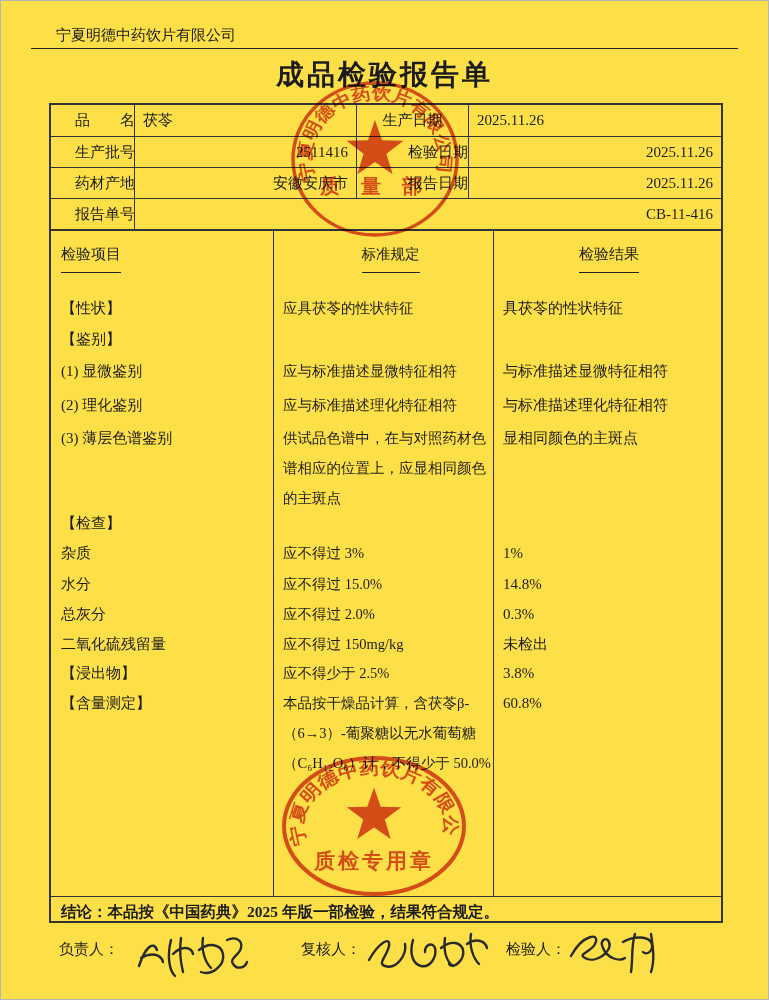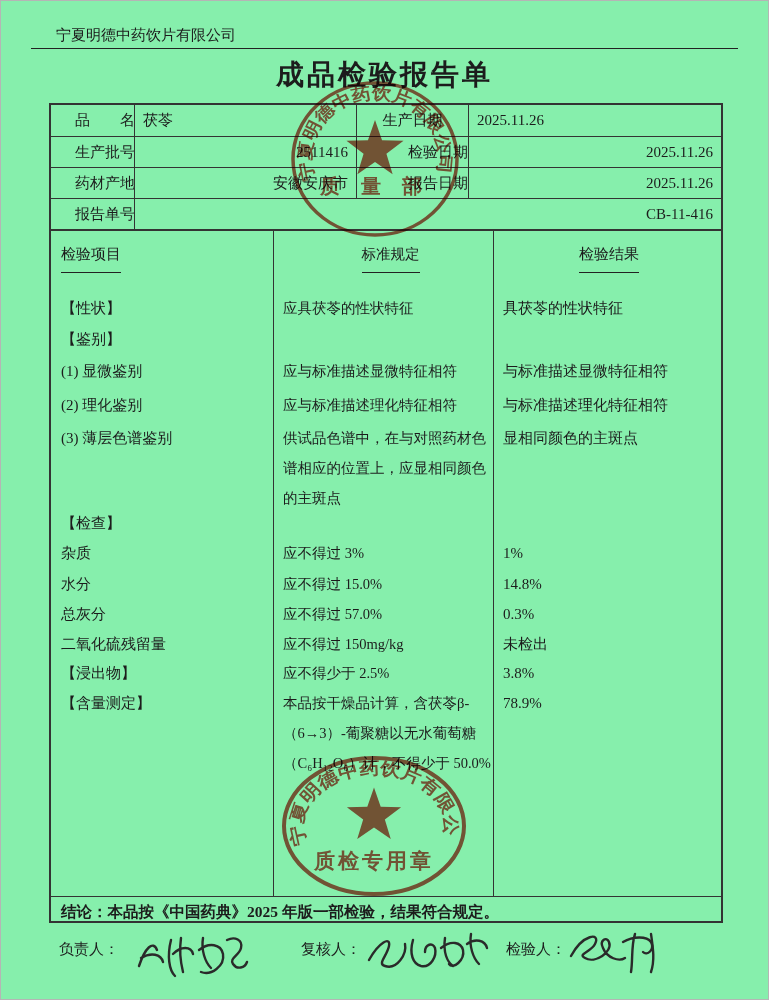--- a/index.html
+++ b/index.html
@@ -1,19 +1,19 @@
 <!DOCTYPE html>
 <html><head>
 <meta charset="utf-8">
 <style>
   * { margin:0; padding:0; box-sizing:border-box; }
   html,body { background:#fff; }
   body { width:769px; height:1000px; overflow:hidden;
          font-family:"Liberation Serif","DejaVu Serif",serif; color:#1c1c1c; }
-  .page { position:relative; width:769px; height:1000px; background:#86efac;
+  .page { position:relative; width:769px; height:1000px; background:#fde047;
           border:1px solid #b5b5b5; }
 
   
   .hdr { position:absolute; left:30px; right:30px; top:22px; height:26px;
          border-bottom:1.5px solid #222; font-size:15px; }
   .hdr .co { position:absolute; left:25px; top:3px; }
   .hdr .code { position:absolute; right:0; top:3px; letter-spacing:.5px; }
 
   .title { position:absolute; left:0; right:0; top:55px; text-align:center;
            font-size:28px; font-weight:bold; letter-spacing:3px; }
@@ -130,37 +130,37 @@
       <span class="c2">应不得过 3%</span>
       <span class="c3">1%</span>
     </div>
     <div class="trow" style="top:338px">
       <span class="c1">水分</span>
       <span class="c2">应不得过 15.0%</span>
       <span class="c3">14.8%</span>
     </div>
     <div class="trow" style="top:368px">
       <span class="c1">总灰分</span>
-      <span class="c2">应不得过 57.0%</span>
+      <span class="c2">应不得过 2.0%</span>
       <span class="c3">0.3%</span>
     </div>
     <div class="trow" style="top:398px">
       <span class="c1">二氧化硫残留量</span>
       <span class="c2">应不得过 150mg/kg</span>
       <span class="c3">未检出</span>
     </div>
     <div class="trow" style="top:427px">
       <span class="c1">【浸出物】</span>
       <span class="c2">应不得少于 2.5%</span>
       <span class="c3">3.8%</span>
     </div>
     <div class="trow" style="top:457px">
       <span class="c1">【含量测定】</span>
       <span class="c2">本品按干燥品计算，含茯苓β-（6→3）-葡聚糖以无水葡萄糖（C₆H₁₂O₆）计，不得少于 50.0%</span>
-      <span class="c3">78.9%</span>
+      <span class="c3">60.8%</span>
     </div>
 
     <div class="concl">
       <span>结论：</span><span>本品按《中国药典》2025 年版一部检验，结果符合规定。</span>
     </div>
   </div>
 
   <svg class="stamp" style="left:288px; top:78px" width="172" height="160" viewBox="-86 -80 172 160">
     <ellipse rx="82" ry="76" fill="none" stroke="currentColor" stroke-width="3.5"></ellipse>
     <path id="arc1" d="M -60.1 20.5 A 64 60 0 1 1 60.1 20.5" fill="none"></path>

